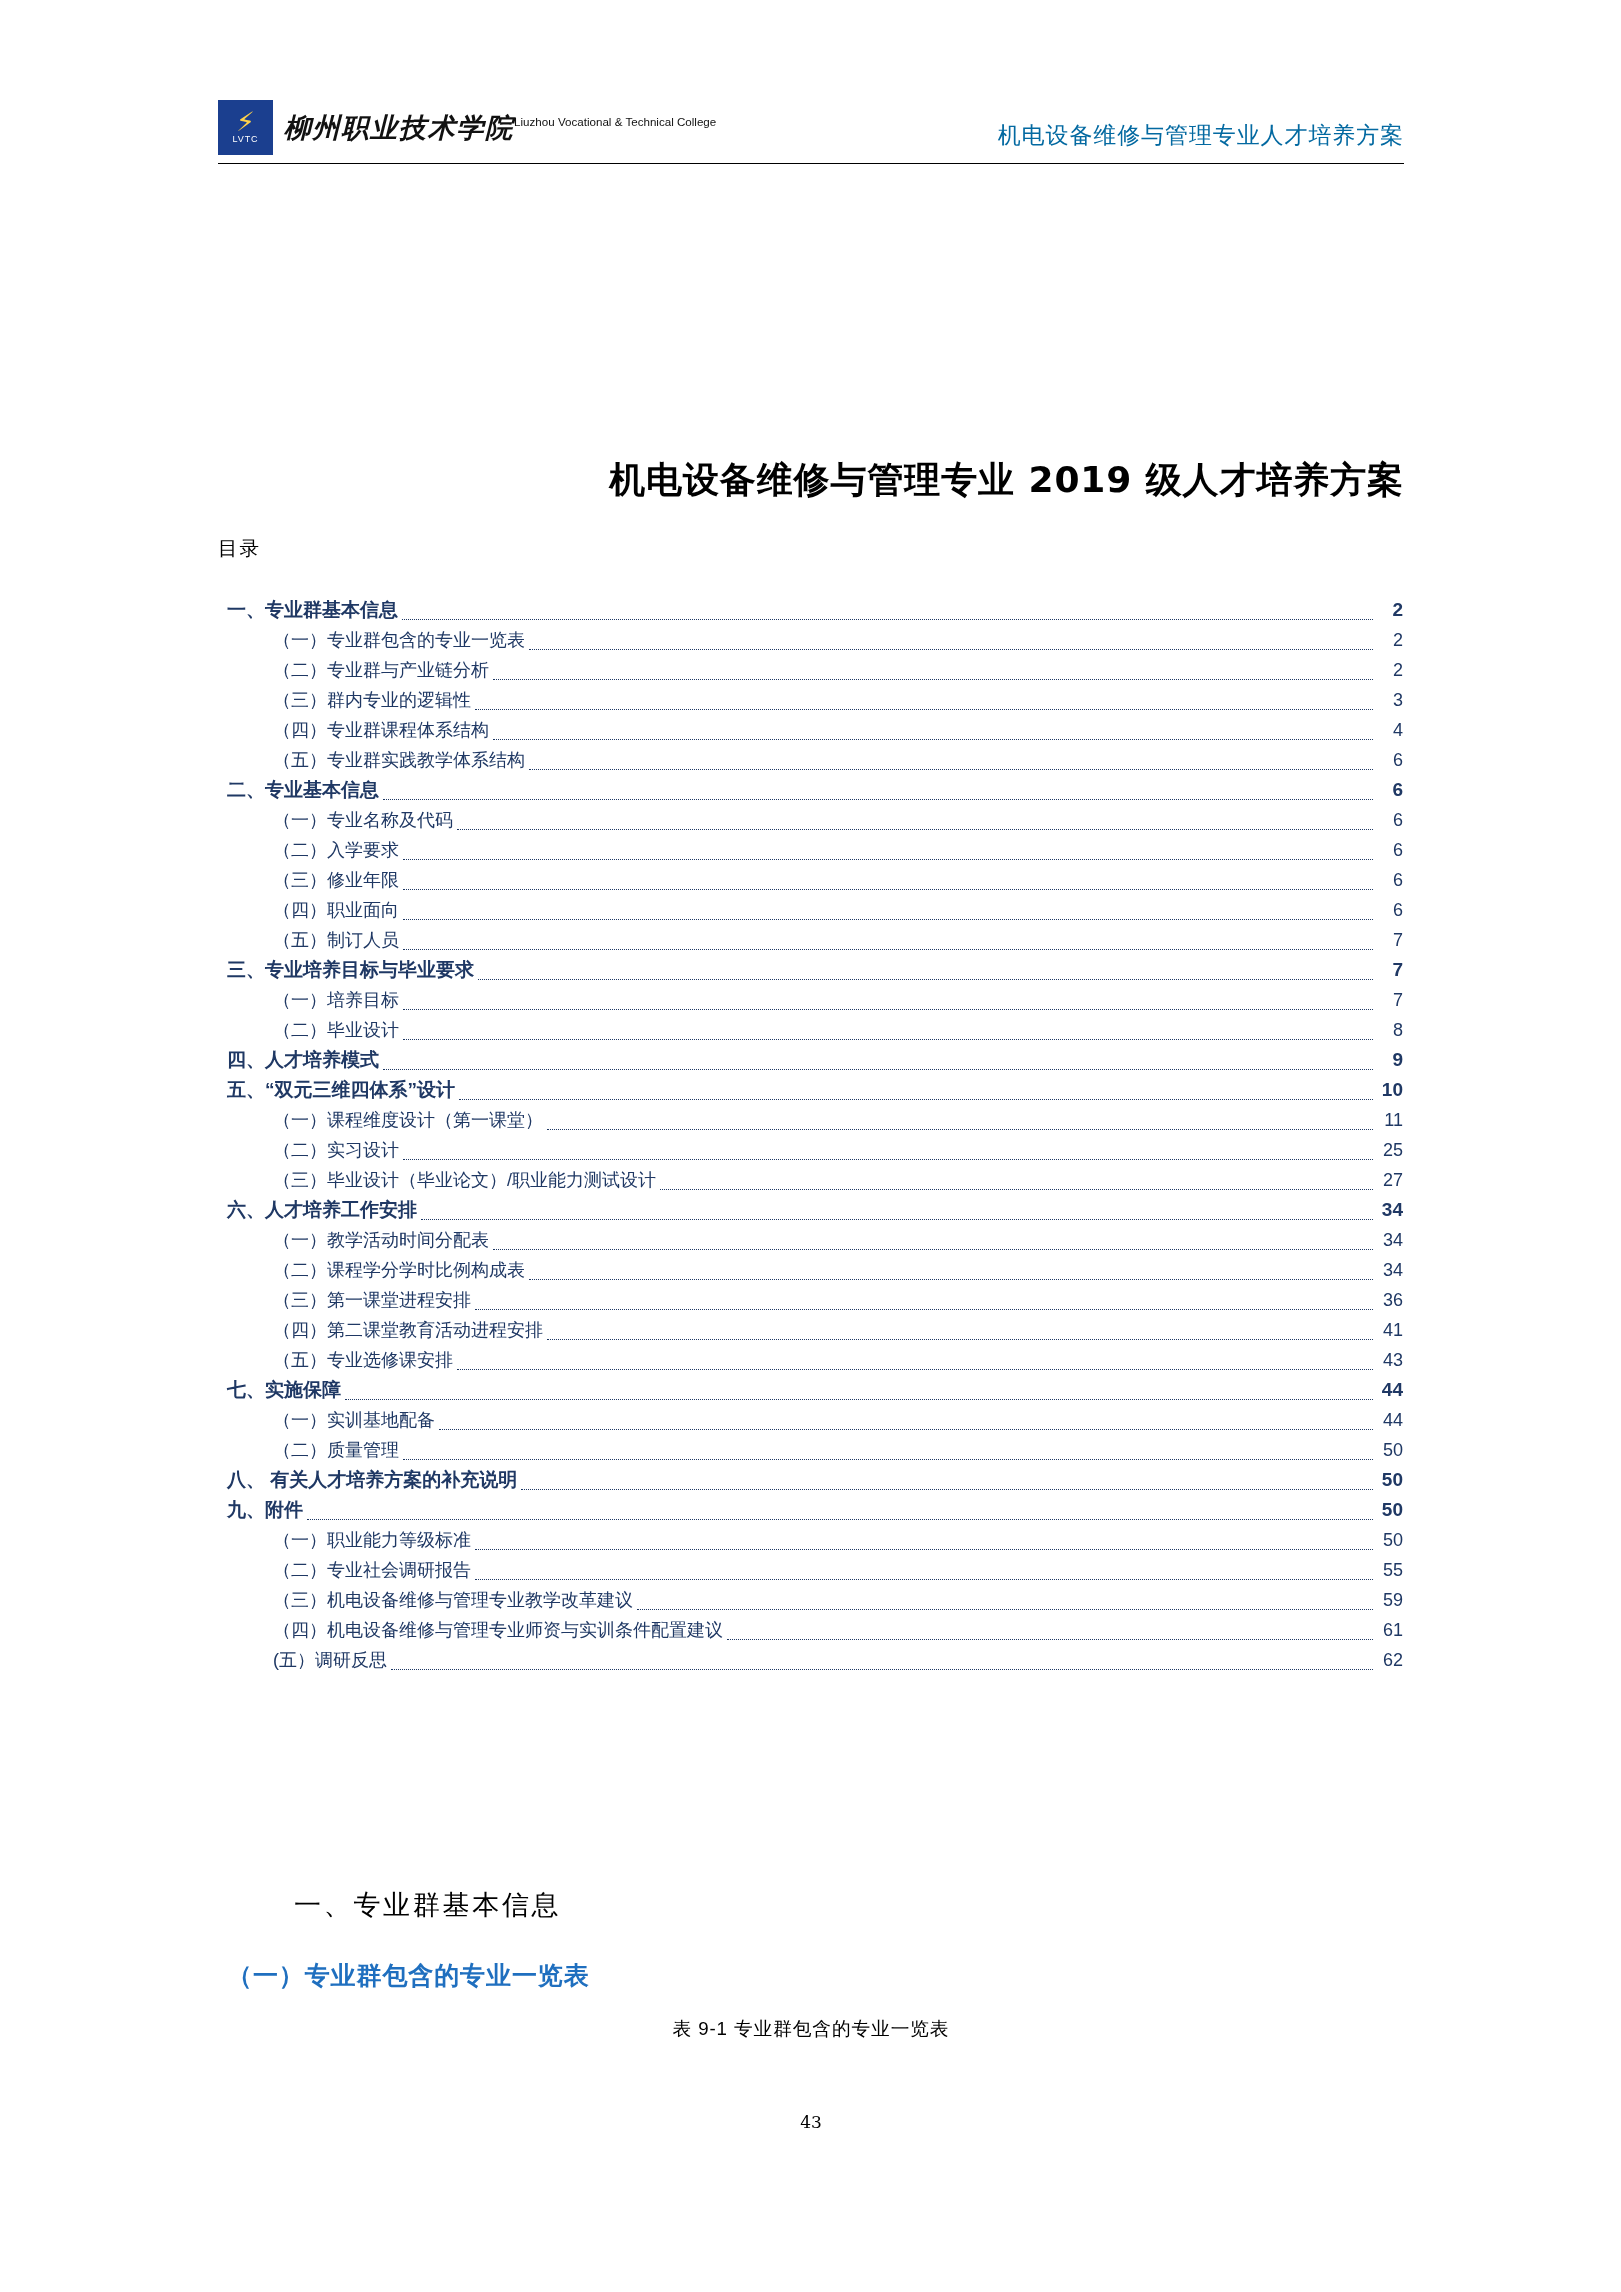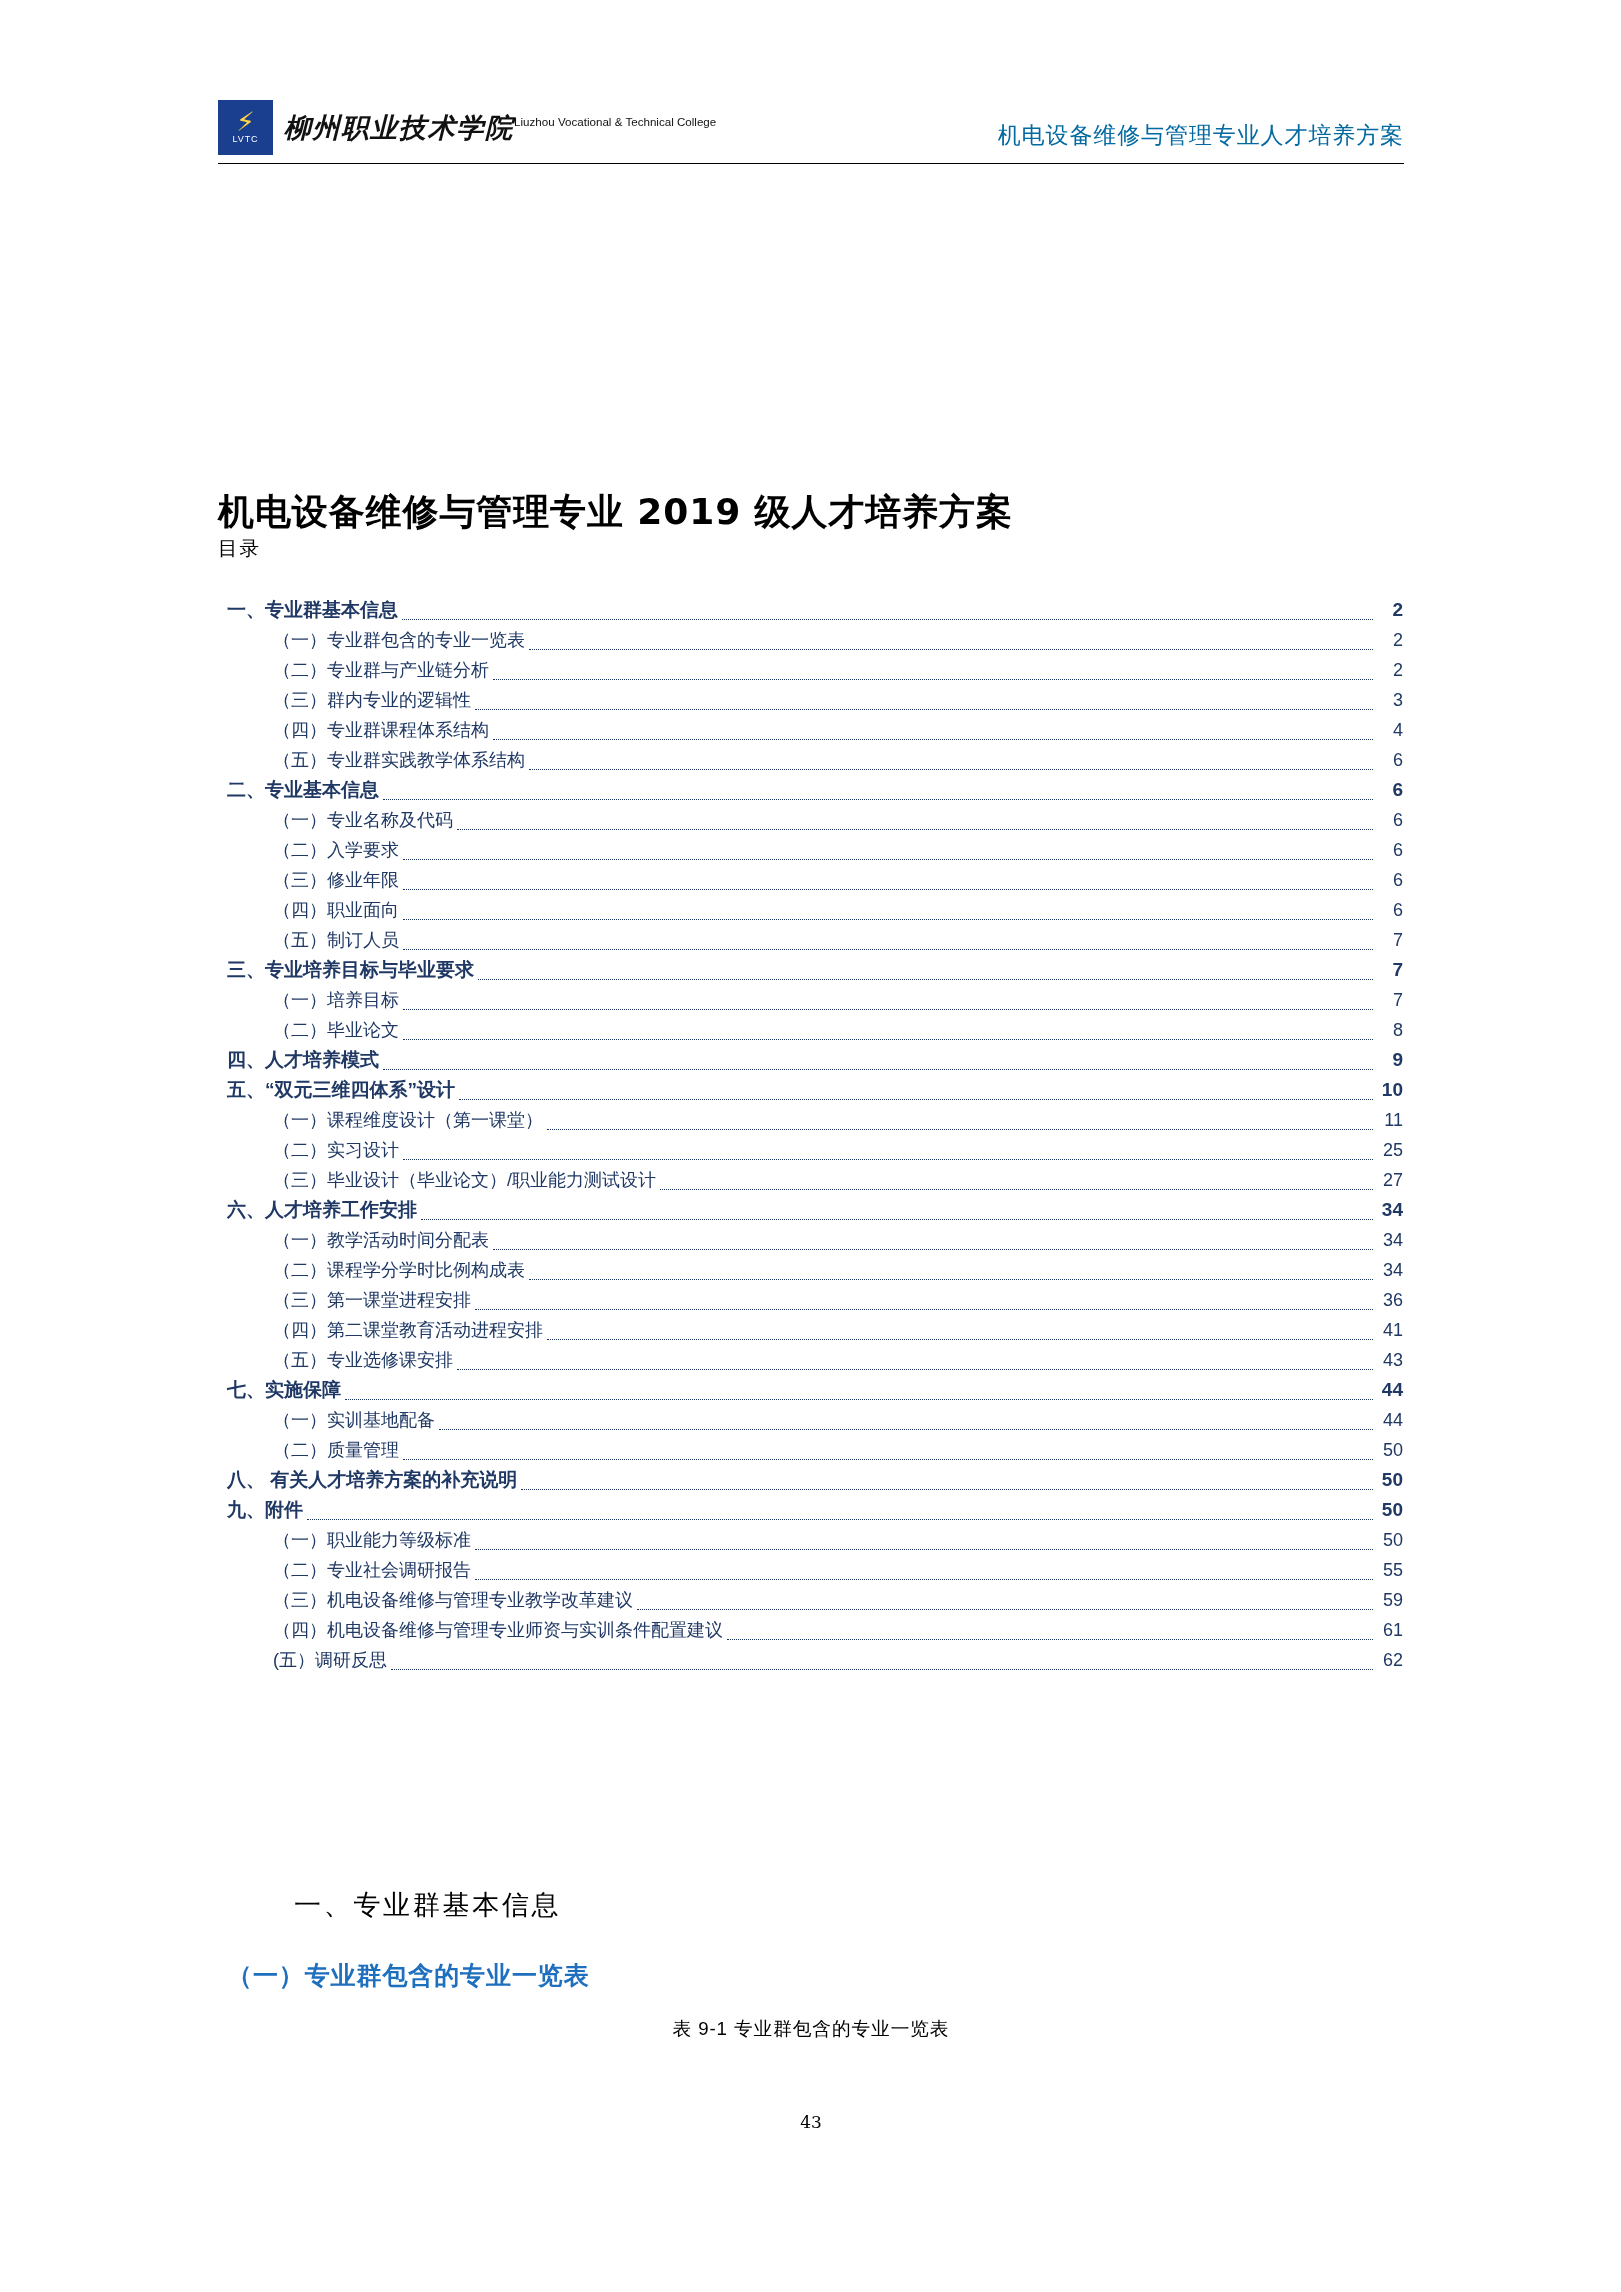--- a/index.html
+++ b/index.html
@@ -92,24 +92,24 @@
     position: absolute;
     left: 0;
     right: 0;
     top: 78px;
     border-top: 1.3px solid #000000;
   }
 
   
   .doc-title {
     position: absolute;
-    top: 488px;
+    top: 456px;
     left: 218px;
     right: 218px;
-    text-align: left;
+    text-align: right;
     font-family: "DejaVu Sans", sans-serif;
     font-size: 36px;
     font-weight: bold;
     color: #000000;
     letter-spacing: 0.9px;
   }
   .toc-heading {
     position: absolute;
     top: 535px;
     left: 218px;
@@ -299,21 +299,21 @@
         <span class="lbl">三、专业培养目标与毕业要求</span>
         <span class="dots"></span>
         <span class="pg">7</span>
       </div>
       <div class="toc-row lvl2">
         <span class="lbl">（一）培养目标</span>
         <span class="dots"></span>
         <span class="pg">7</span>
       </div>
       <div class="toc-row lvl2">
-        <span class="lbl">（二）毕业论文</span>
+        <span class="lbl">（二）毕业设计</span>
         <span class="dots"></span>
         <span class="pg">8</span>
       </div>
       <div class="toc-row lvl1">
         <span class="lbl">四、人才培养模式</span>
         <span class="dots"></span>
         <span class="pg">9</span>
       </div>
       <div class="toc-row lvl1">
         <span class="lbl">五、“双元三维四体系”设计</span>

